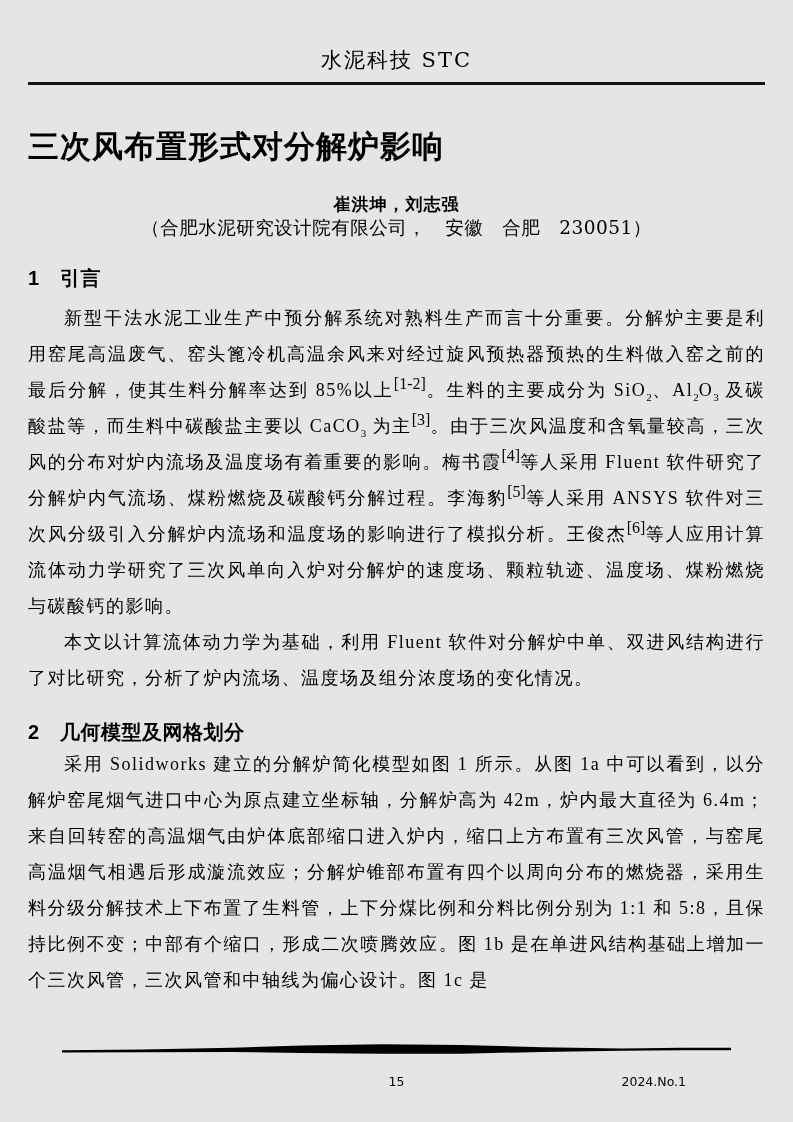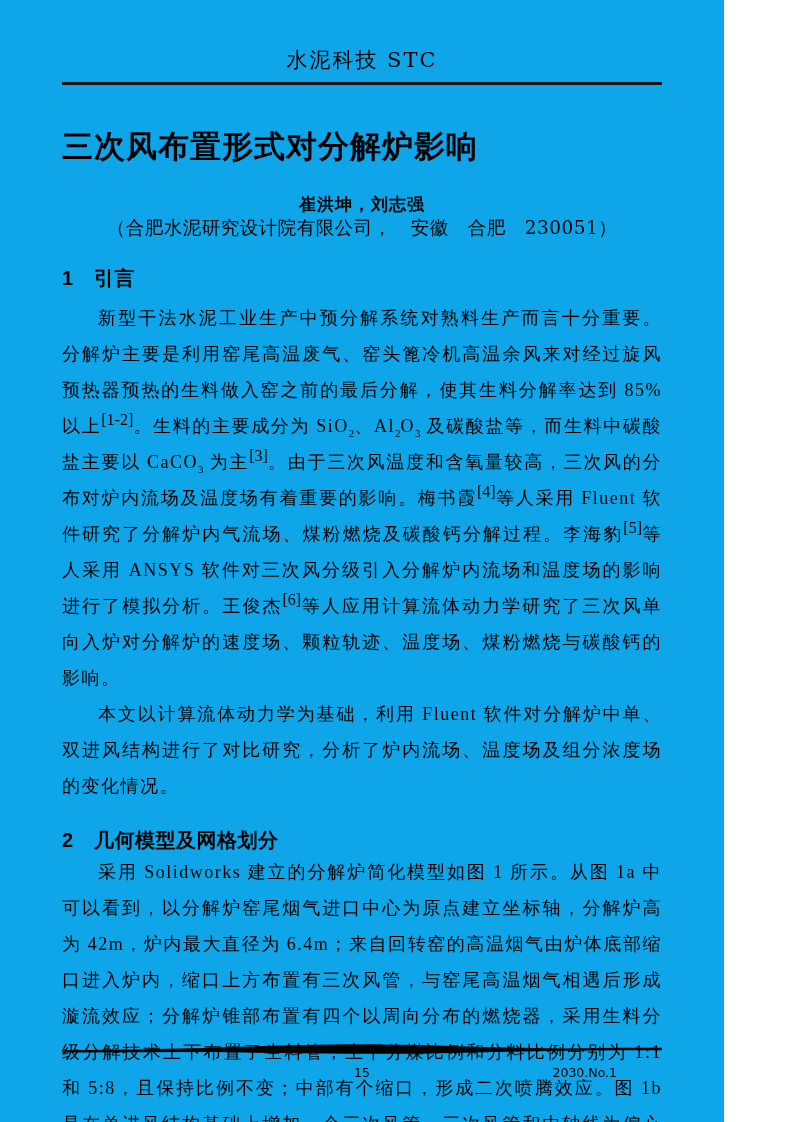--- a/index.html
+++ b/index.html
@@ -1,22 +1,22 @@
 <!DOCTYPE html>
 <html lang="zh"><head>
 <meta charset="utf-8">
 <style>
   html, body { margin: 0; padding: 0; background: #ffffff; }
   .page {
     position: relative;
-    width: 724px;
+    width: 793px;
     height: 1122px;
     box-sizing: border-box;
-    padding: 47px 62px 0;
-    background: #0ea5e9;
+    padding: 47px 28px 0;
+    background: #e5e5e5;
     color: #000000;
     font-family: "Liberation Serif", "DejaVu Serif", serif;
     overflow: hidden;
   }
   .journal {
     text-align: center;
     font-size: 21px;
     line-height: 26px;
     letter-spacing: 2px;
     font-family: "DejaVu Serif", "Liberation Serif", serif;
@@ -86,21 +86,21 @@
   }
   .footer {
     position: absolute;
     left: 62px;
     right: 62px;
     top: 1042px;
   }
   .footer-rule-svg { display: block; width: 100%; height: 14px; }
   .footer-row {
     position: relative;
-    margin-top: 9px;
+    margin-top: 18px;
     height: 16px;
     font-family: "DejaVu Sans", "Liberation Sans", sans-serif;
     font-size: 12.5px;
     line-height: 16px;
   }
   .page-number {
     position: absolute;
     left: 0; right: 0;
     text-align: center;
   }
@@ -135,17 +135,17 @@
   <h2 class="section-heading h2-2">2　几何模型及网格划分</h2>
 
   <p class="body-para no-gap"><span>采用 Solidworks 建立的分解炉简化模型如图 1 所示。从图 1a 中可以看到，以分解炉窑尾烟气进口中心为原点建立坐标轴，分解炉高为 42m，炉内最大直径为 6.4m；来自回转窑的高温烟气由炉体底部缩口进入炉内，缩口上方布置有三次风管，与窑尾高温烟气相遇后形成漩流效应；分解炉锥部布置有四个以周向分布的燃烧器，采用生料分级分解技术上下布置了生料管，上下分煤比例和分料比例分别为 1:1 和 5:8，且保持比例不变；中部有个缩口，形成二次喷腾效应。图 1b 是在单进风结构基础上增加一个三次风管，三次风管和中轴线为偏心设计。图 1c 是</span></p>
 
   <div class="footer">
     <svg class="footer-rule-svg" viewBox="0 0 669 12" preserveAspectRatio="none" aria-hidden="true">
       <polygon fill="#000000" points="0,7 80,6.5 170,5 240,3 320,2 400,2.5 480,4.5 560,5.5 620,5 669,5 669,7 620,7 560,7.5 480,8.5 400,10 320,10 240,9.5 170,8.5 80,8.8 0,9"></polygon>
     </svg>
     <div class="footer-row">
       <span class="page-number">15</span>
-      <span class="issue">2030.No.1</span>
+      <span class="issue">2024.No.1</span>
     </div>
   </div>
 
 </div>
 
 </body></html>

